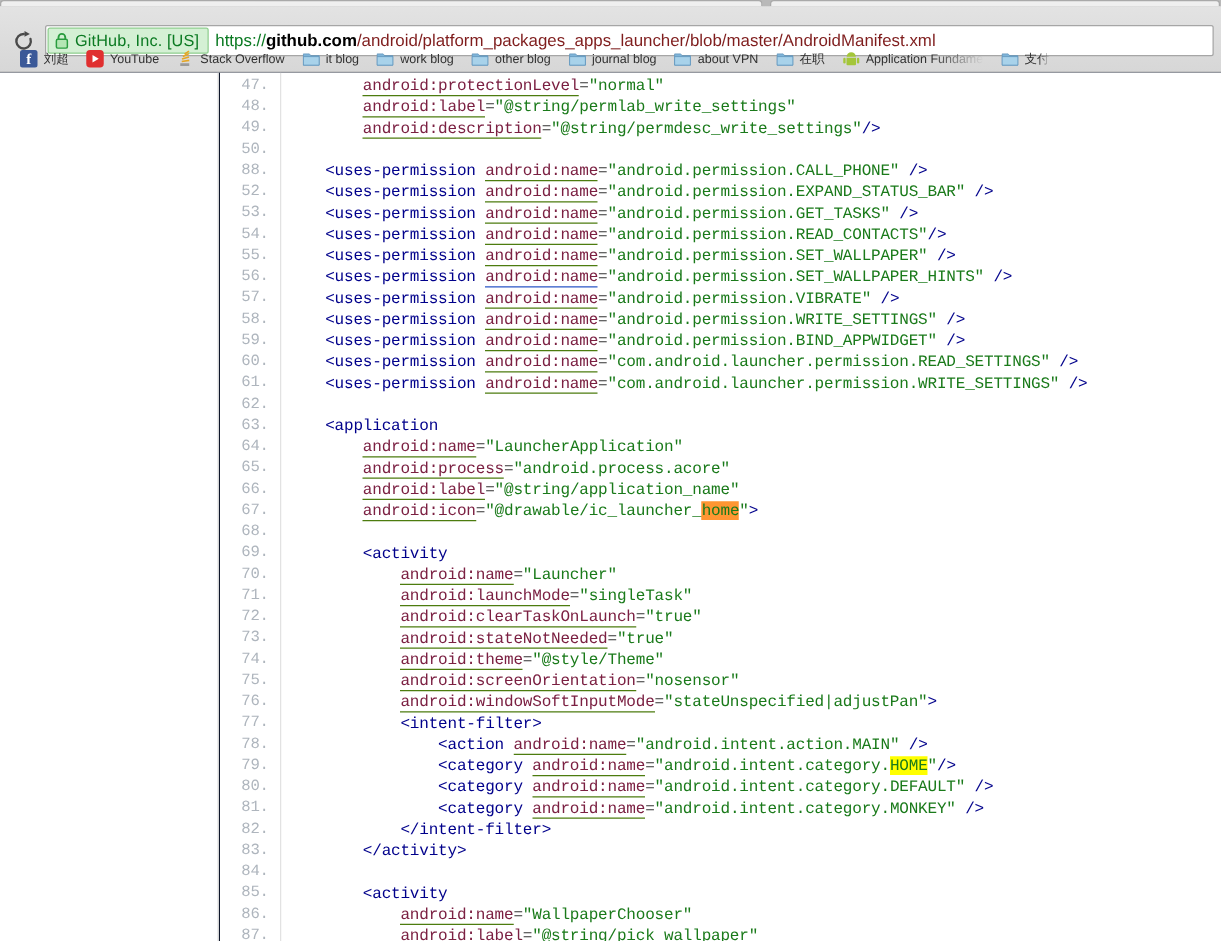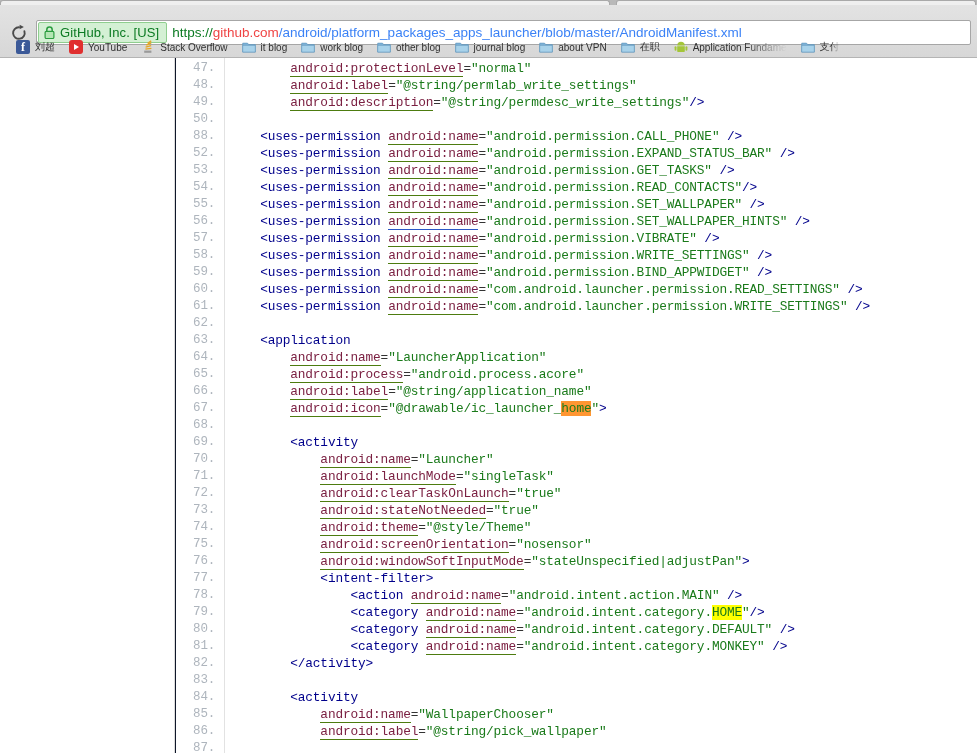--- a/index.html
+++ b/index.html
@@ -98,22 +98,22 @@
     letter-spacing: 0.1px;
   }
   #url-text {
     font-size: 13.5px;
     color: #8a8a8a;
     white-space: nowrap;
     margin-left: 5px;
     overflow: hidden;
   }
   #url-text .scheme { color: #0b7a22; }
-  #url-text .host   { color: #ef4444; font-weight: normal; }
-  #url-text .path   { color: #3b82f6; }
+  #url-text .host   { color: #000000; font-weight: bold; }
+  #url-text .path   { color: #7f1d1d; }
 
   
   #bookmarks-bar {
     position: absolute;
     left: 0; top: 36px;
     width: 977px;
     height: 22px;
     display: flex;
     align-items: center;
     padding-left: 10px;
@@ -428,20 +428,21 @@
         <span class="cl">            <span class="t-attr">android:clearTaskOnLaunch</span><span class="t-punc">=</span><span class="t-val">"true"</span></span>
         <span class="cl">            <span class="t-attr">android:stateNotNeeded</span><span class="t-punc">=</span><span class="t-val">"true"</span></span>
         <span class="cl">            <span class="t-attr">android:theme</span><span class="t-punc">=</span><span class="t-val">"@style/Theme"</span></span>
         <span class="cl">            <span class="t-attr">android:screenOrientation</span><span class="t-punc">=</span><span class="t-val">"nosensor"</span></span>
         <span class="cl">            <span class="t-attr">android:windowSoftInputMode</span><span class="t-punc">=</span><span class="t-val">"stateUnspecified|adjustPan"</span><span class="t-tag">&gt;</span></span>
         <span class="cl">            <span class="t-tag">&lt;intent-filter&gt;</span></span>
         <span class="cl">                <span class="t-tag">&lt;action </span><span class="t-attr">android:name</span><span class="t-punc">=</span><span class="t-val">"android.intent.action.MAIN"</span><span class="t-tag"> /&gt;</span></span>
         <span class="cl">                <span class="t-tag">&lt;category </span><span class="t-attr">android:name</span><span class="t-punc">=</span><span class="t-val">"android.intent.category.</span><span class="hl-yellow">HOME</span><span class="t-val">"</span><span class="t-tag">/&gt;</span></span>
         <span class="cl">                <span class="t-tag">&lt;category </span><span class="t-attr">android:name</span><span class="t-punc">=</span><span class="t-val">"android.intent.category.DEFAULT"</span><span class="t-tag"> /&gt;</span></span>
         <span class="cl">                <span class="t-tag">&lt;category </span><span class="t-attr">android:name</span><span class="t-punc">=</span><span class="t-val">"android.intent.category.MONKEY"</span><span class="t-tag"> /&gt;</span></span>
+        <span class="cl">            <span class="t-tag">&lt;/intent-filter&gt;</span></span>
         <span class="cl">        <span class="t-tag">&lt;/activity&gt;</span></span>
         <span class="cl">&nbsp;</span>
         <span class="cl">        <span class="t-tag">&lt;activity</span></span>
         <span class="cl">            <span class="t-attr">android:name</span><span class="t-punc">=</span><span class="t-val">"WallpaperChooser"</span></span>
         <span class="cl">            <span class="t-attr">android:label</span><span class="t-punc">=</span><span class="t-val">"@string/pick_wallpaper"</span></span>
       </div>
   </div>
 </div>
 
 </body></html>

